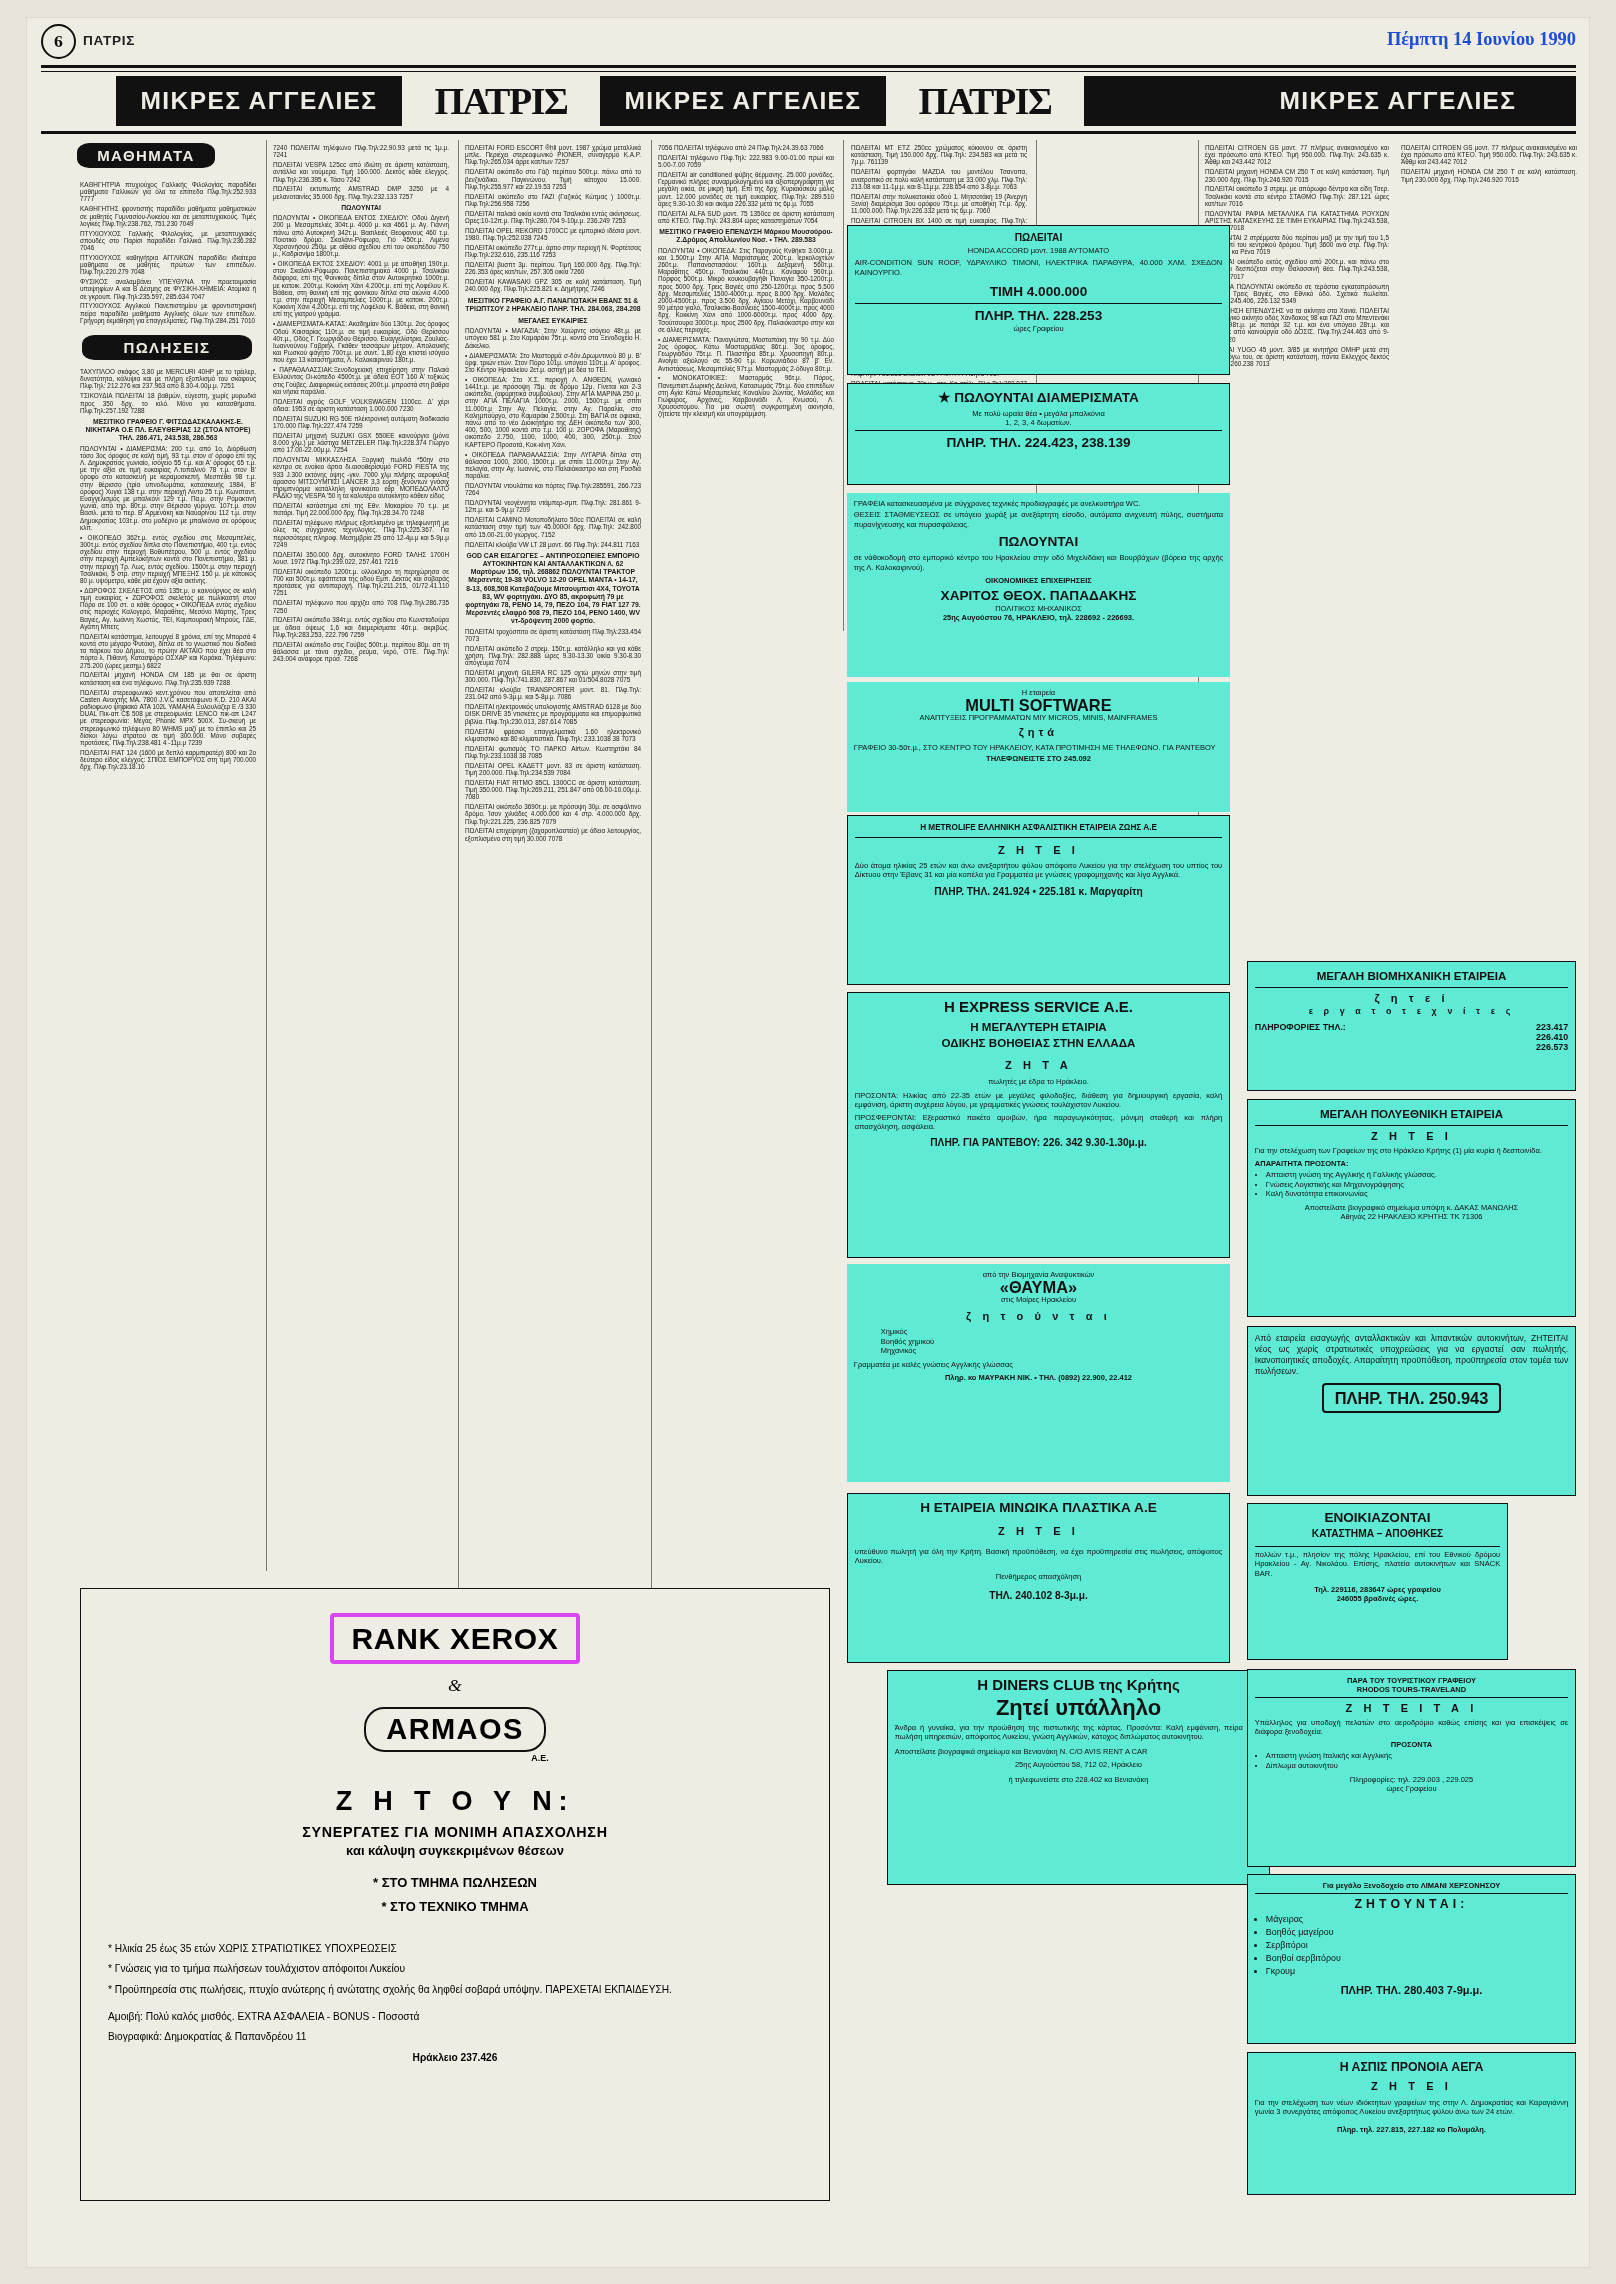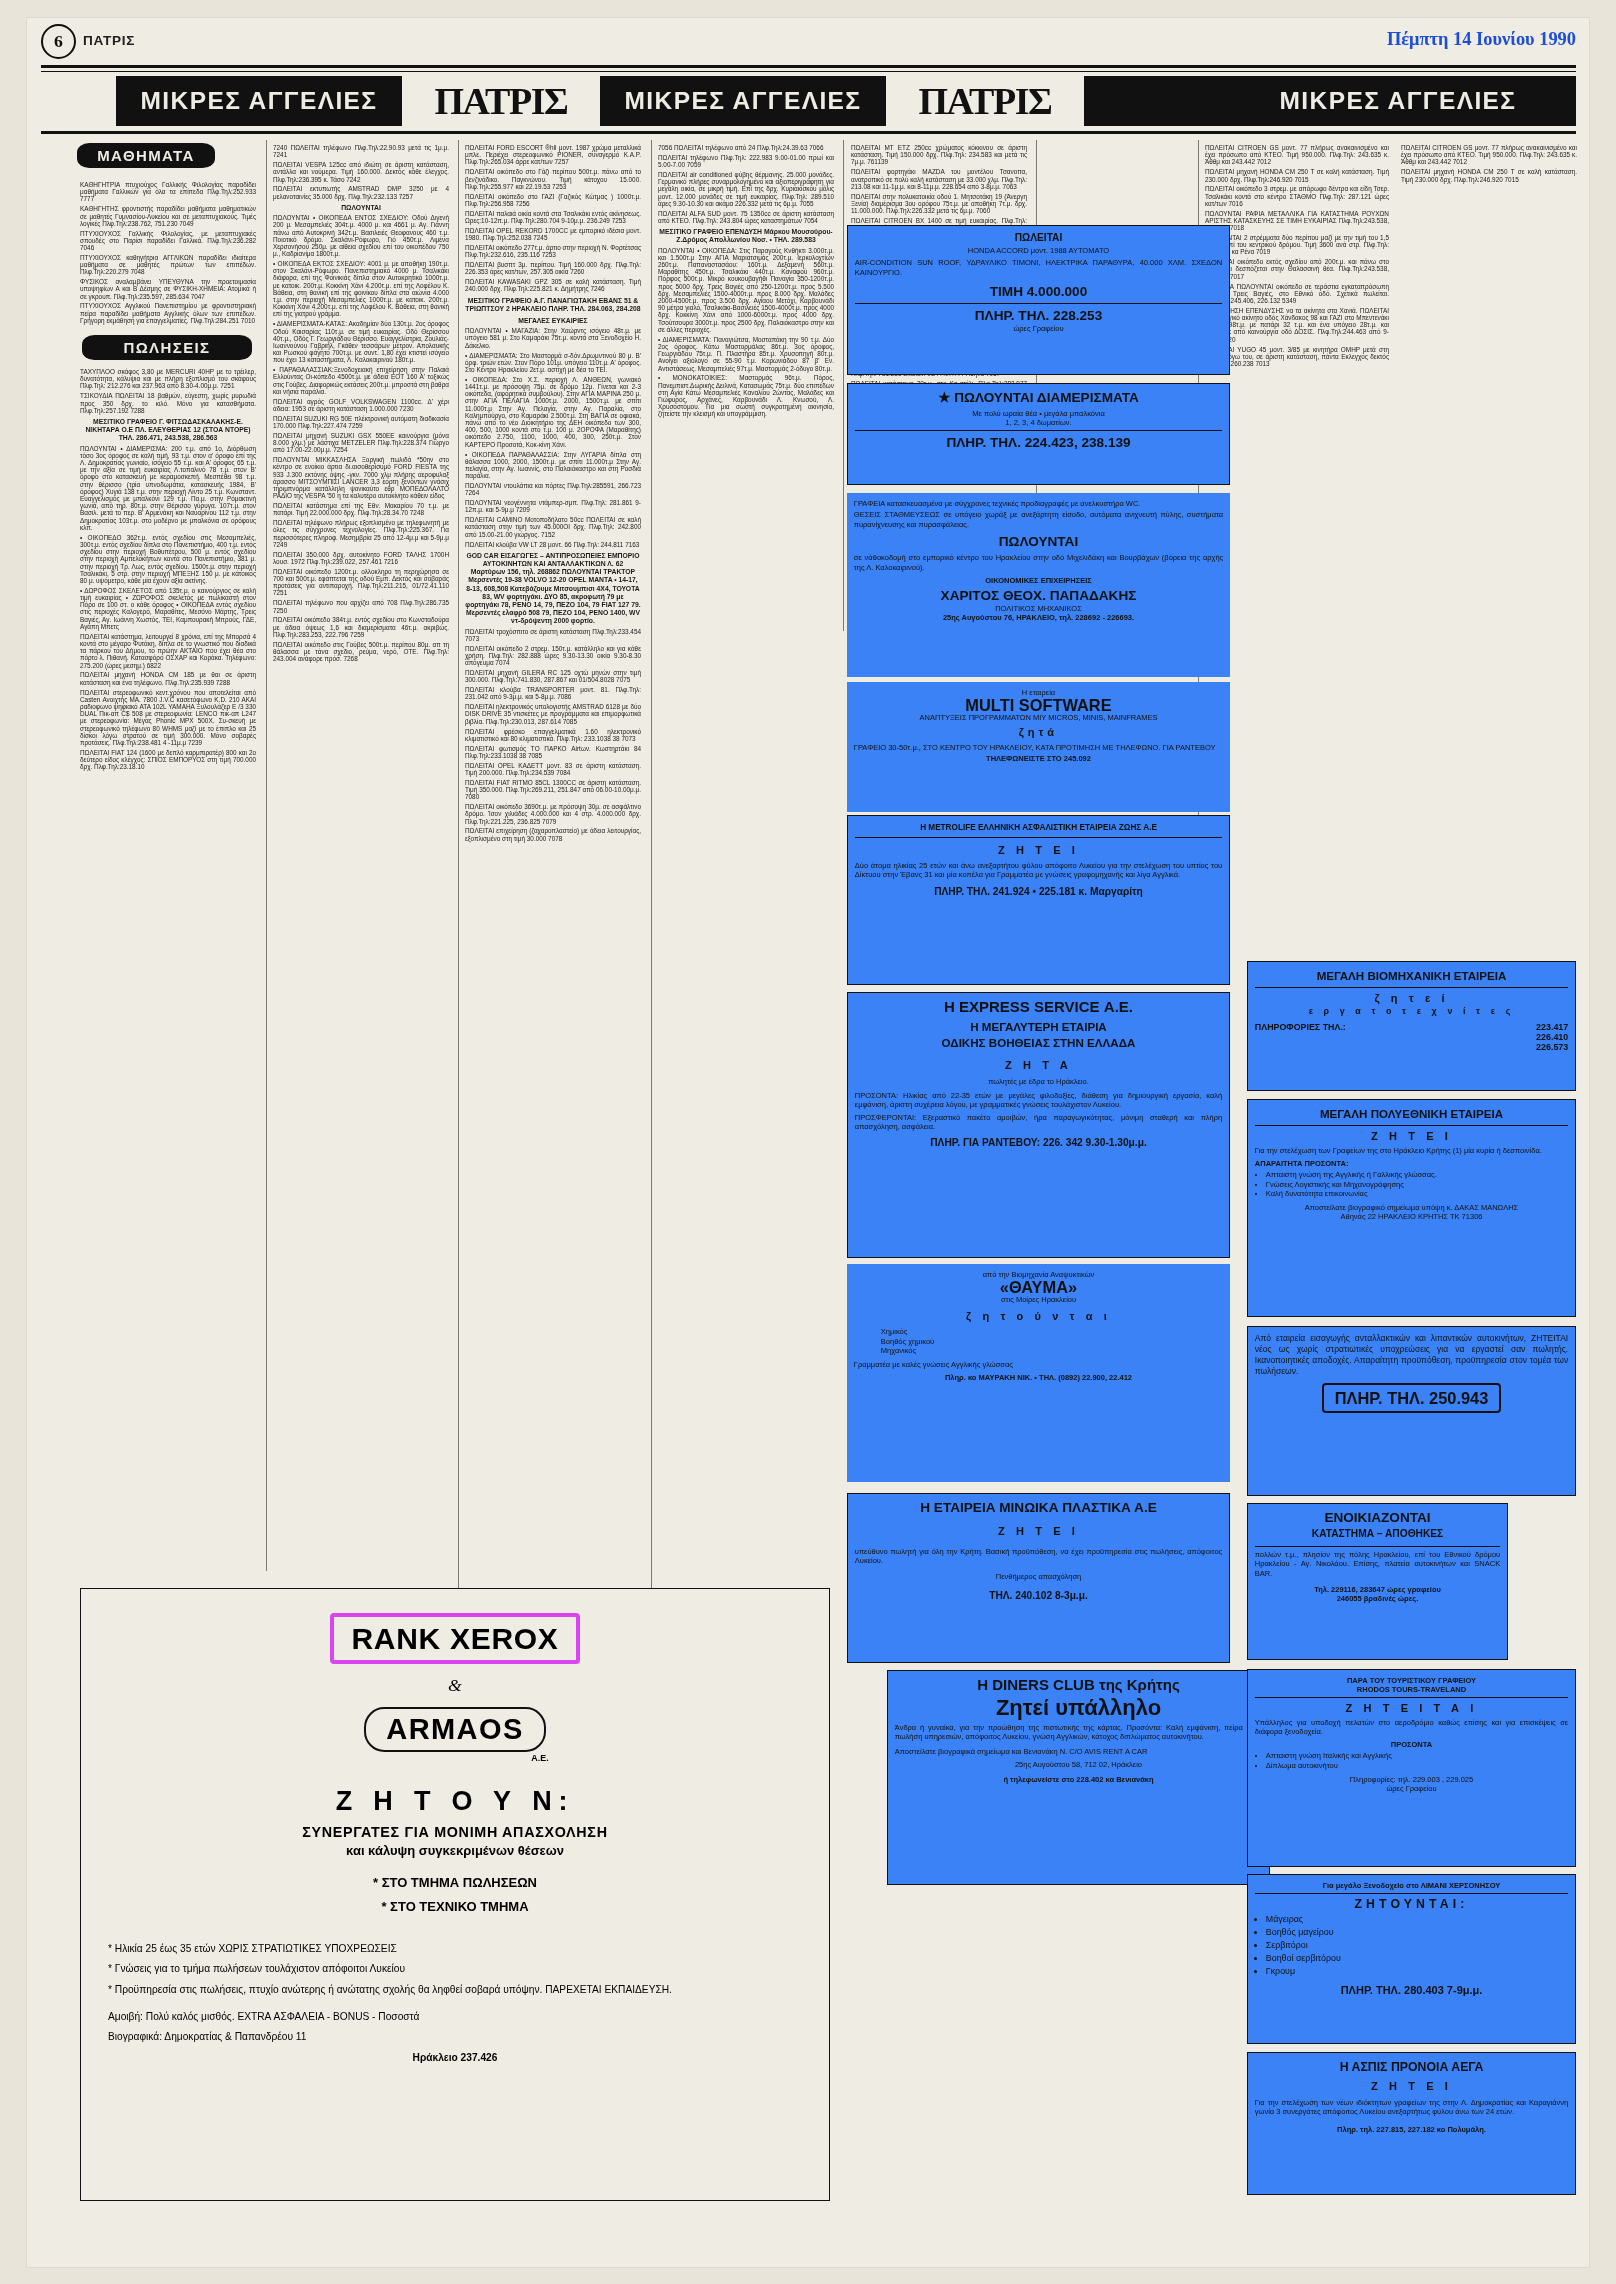--- a/index.html
+++ b/index.html
@@ -56,21 +56,21 @@
 
   
   .pill{
     background:#111;color:#efece3;text-align:center;
     font:700 15px "Liberation Sans",sans-serif;letter-spacing:1.4px;
     padding:4.1px 0;border-radius:12.3px/9.5px;margin-bottom:4.1px;
   }
 
   
   .box{
-    position:absolute;border:1.4px solid #111;background:#3b82f6;
+    position:absolute;border:1.4px solid #111;background:#5eead4;
     box-sizing:border-box;padding:5.5px 6.8px;
     font-family:"Liberation Sans",sans-serif;color:#111;
   }
   .box .title{font-weight:700;text-align:center;font-size:10.2px;line-height:12.3px;margin-bottom:2.7px;}
   .box .big{font-weight:700;text-align:center;font-size:13.6px;line-height:16.4px;}
   .box .body{font-size:7.5px;line-height:9.2px;text-align:justify;}
   .box .ctr{text-align:center;}
   .box hr{border:0;border-top:0.7px solid #111;margin:3.4px 0;}
   .box ul{margin:2px 0 2px 11px;padding:0;font-size:7.5px;line-height:9.5px;}
 
@@ -509,21 +509,21 @@
   <div class="body ctr" style="margin-top:6.8px">Πενθήμερος απασχόληση</div>
   <div class="phone" style="margin-top:8.2px">ΤΗΛ. 240.102 8-3μ.μ.</div>
 </div>
 
 <div class="box" style="left:847px;top:1670px;width:383px;height:215px;margin-left:40px;">
   <div class="big" style="font-size:15px">Η DINERS CLUB της Κρήτης</div>
   <div class="big" style="font-size:22px;margin:6.8px 0">Ζητεί υπάλληλο</div>
   <div class="body">Άνδρα ή γυναίκα, για την προώθηση της πιστωτικής της κάρτας. Προσόντα: Καλή εμφάνιση, πείρα στην πωλήση υπηρεσιών, απόφοιτος Λυκείου, γνώση Αγγλικών, κάτοχος διπλώματος αυτοκινήτου.</div>
   <div class="body" style="margin-top:5.5px">Αποστείλατε βιογραφικά σημείωμα και Βενιανάκη Ν. C/O AVIS RENT A CAR</div>
   <div class="body ctr" style="margin-top:4.1px">25ης Αυγούστου 58, 712 02, Ηράκλειο</div>
-  <div class="body ctr" style="font-weight:700;margin-top:5.5px">ή τηλεφωνείστε στο 228.402 κα Βενιανάκη</div>
+  <div class="body ctr" style="font-weight:400;margin-top:5.5px">ή τηλεφωνείστε στο 228.402 κα Βενιανάκη</div>
 </div>
 
 <div class="box" style="left:1247px;top:961px;width:329px;height:130px;">
   <div class="big" style="font-size:11.6px">ΜΕΓΑΛΗ ΒΙΟΜΗΧΑΝΙΚΗ ΕΤΑΙΡΕΙΑ</div>
   <hr>
   <div class="zita">ζ η τ ε ί</div>
   <div class="zita" style="font-size:8.9px;margin-top:2.7px">ε ρ γ α τ ο τ ε χ ν ί τ ε ς</div>
   <div style="display:flex;justify-content:space-between;margin-top:5.5px;font-size:8.9px;font-weight:700;">
     <span>ΠΛΗΡΟΦΟΡΙΕΣ ΤΗΛ.:</span>
     <span style="text-align:right">

